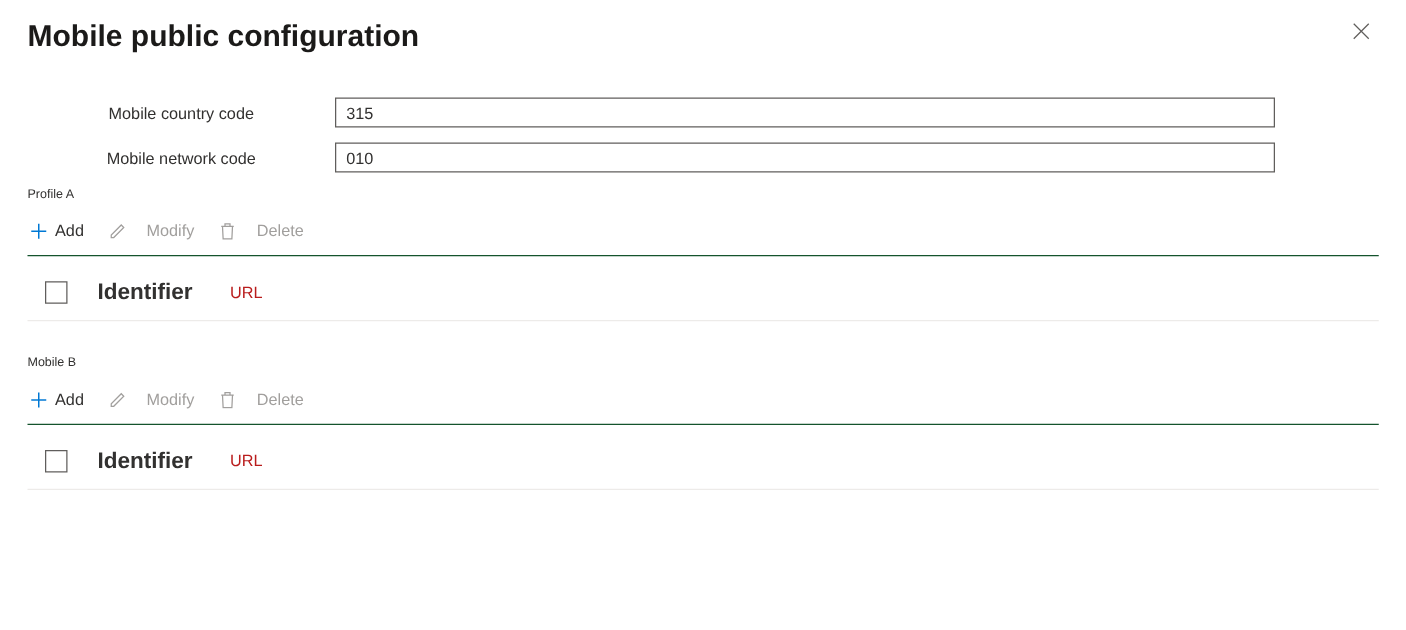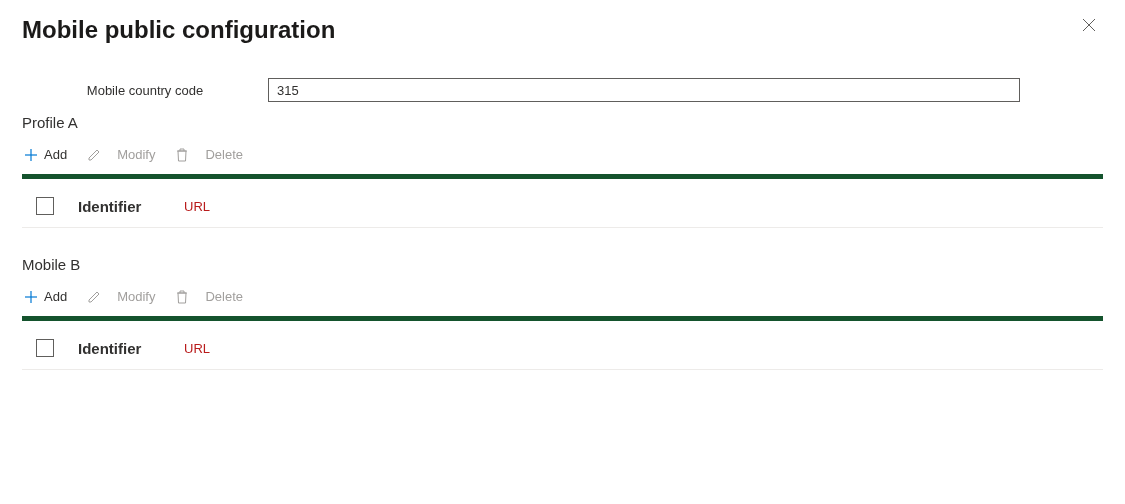--- a/index.html
+++ b/index.html
@@ -70,30 +70,30 @@
       background: #ffffff;
     }
     .section-header {
       font-size: 14px;
       font-weight: 600;
       color: #323130;
       margin-top: 20px;
       margin-bottom: 18px;
     }
     .profile-label {
-      font-size: 15px;
+      font-size: 10px;
       color: #323130;
       margin-bottom: 12px;
     }
     .toolbar {
       display: flex;
       align-items: center;
       gap: 16px;
       padding-bottom: 8px;
-      border-bottom: 5px solid #14532d;
+      border-bottom: 1px solid #14532d;
       margin-bottom: 0;
     }
     .toolbar-btn {
       display: flex;
       align-items: center;
       gap: 6px;
       font-size: 13px;
       cursor: pointer;
       border: none;
       background: none;
@@ -136,21 +136,21 @@
     .checkbox {
       width: 18px;
       height: 18px;
       border: 1px solid #605e5c;
       background: #ffffff;
       cursor: pointer;
       margin-right: 24px;
     }
     .col-identifier {
       width: 106px;
-      font-size: 15px;
+      font-size: 18px;
       font-weight: 600;
       color: #323130;
     }
     .col-url {
       font-size: 13px;
       font-weight: 400;
       color: #b91c1c;
     }
     .profile-section {
       margin-bottom: 28px;
@@ -170,20 +170,24 @@
           </svg>
       </span>
     </div>
   </div>
 
   <div class="form-row">
     <label class="form-label">Mobile country code</label>
     <input class="form-input" type="text" value="315" style="">
   </div>
 
+  <div class="form-row">
+    <label class="form-label">Mobile network code</label>
+    <input class="form-input" type="text" value="010" style="">
+  </div>
 
 
   <div class="profile-section">
     <div class="profile-label">Profile A</div>
 
     <div class="toolbar">
       <button class="toolbar-btn primary">
         <span class="icon icon-plus">
           <svg viewBox="0 0 14 14">
               <line x1="7" y1="1" x2="7" y2="13"></line>

